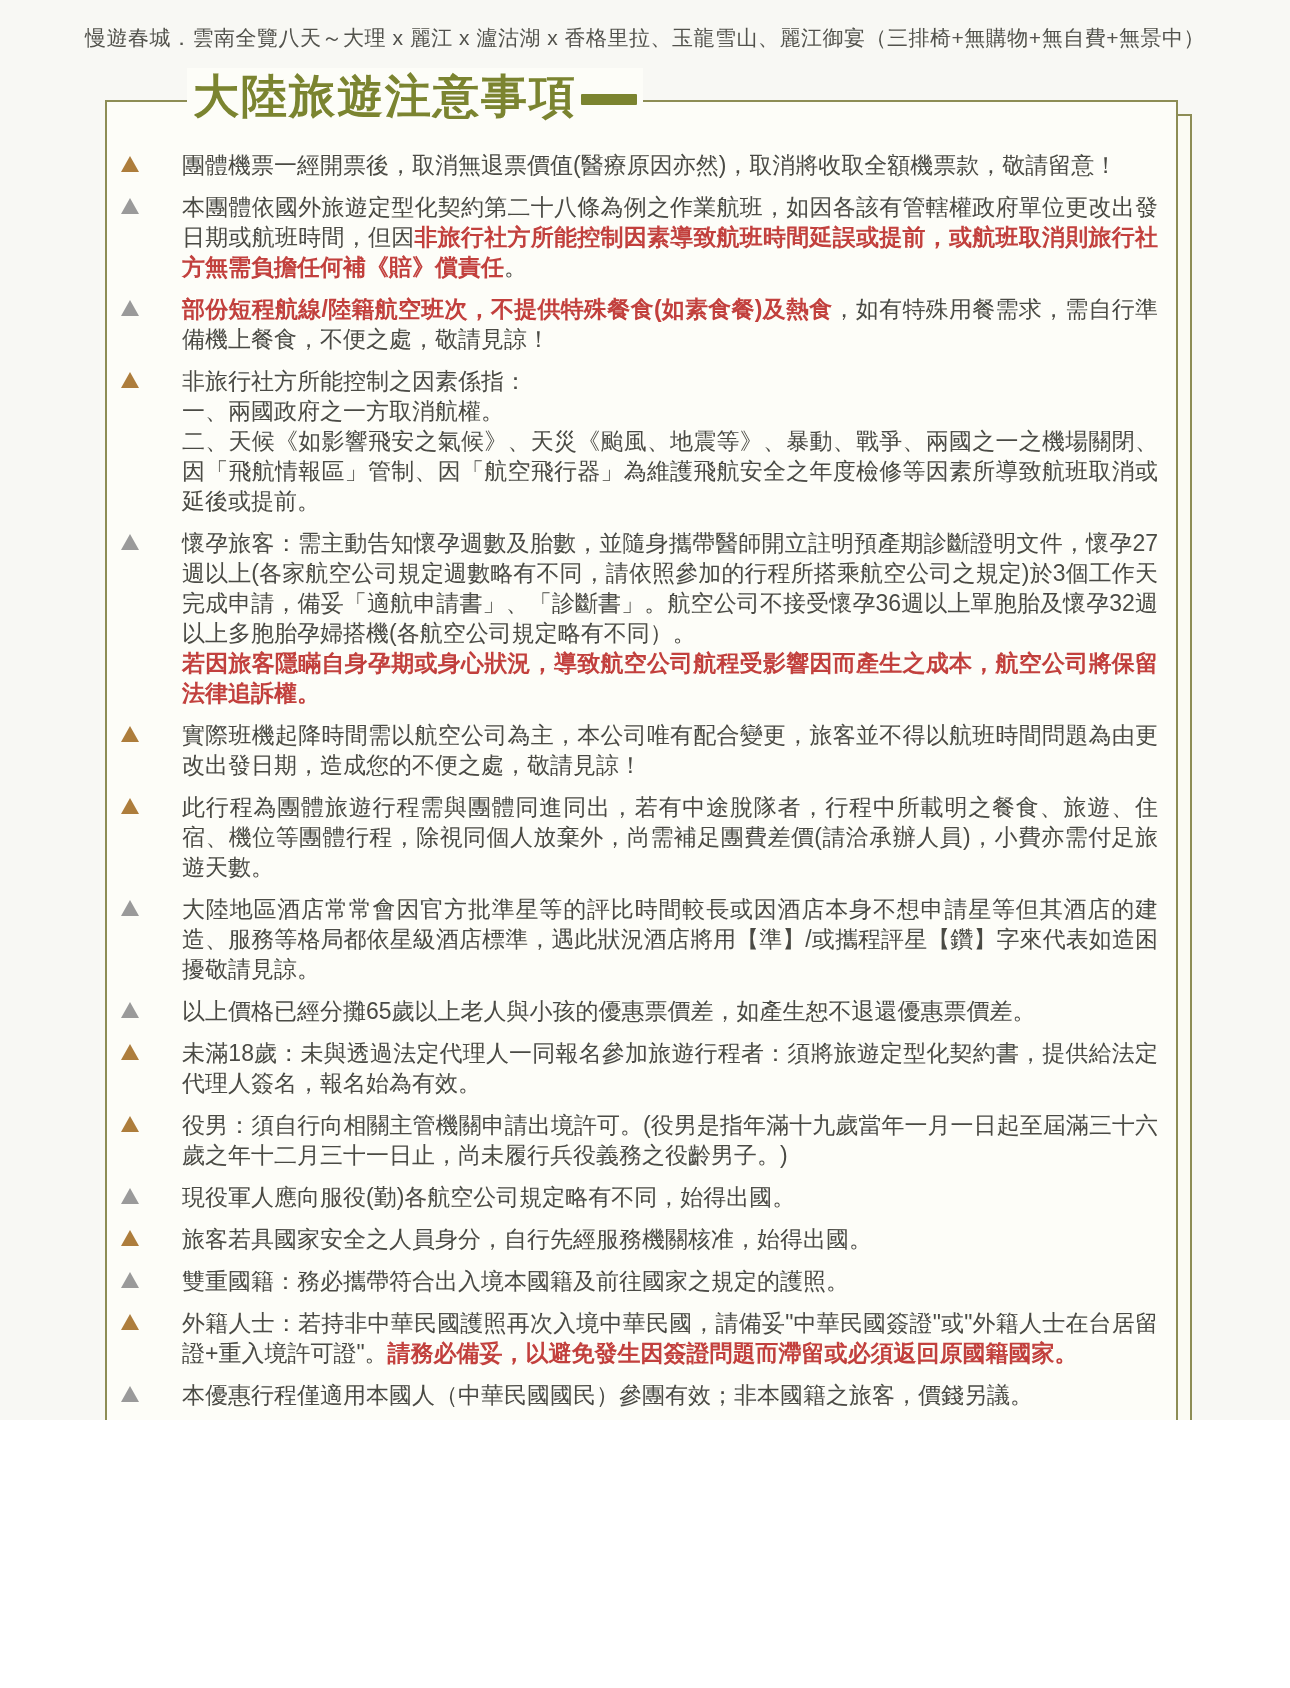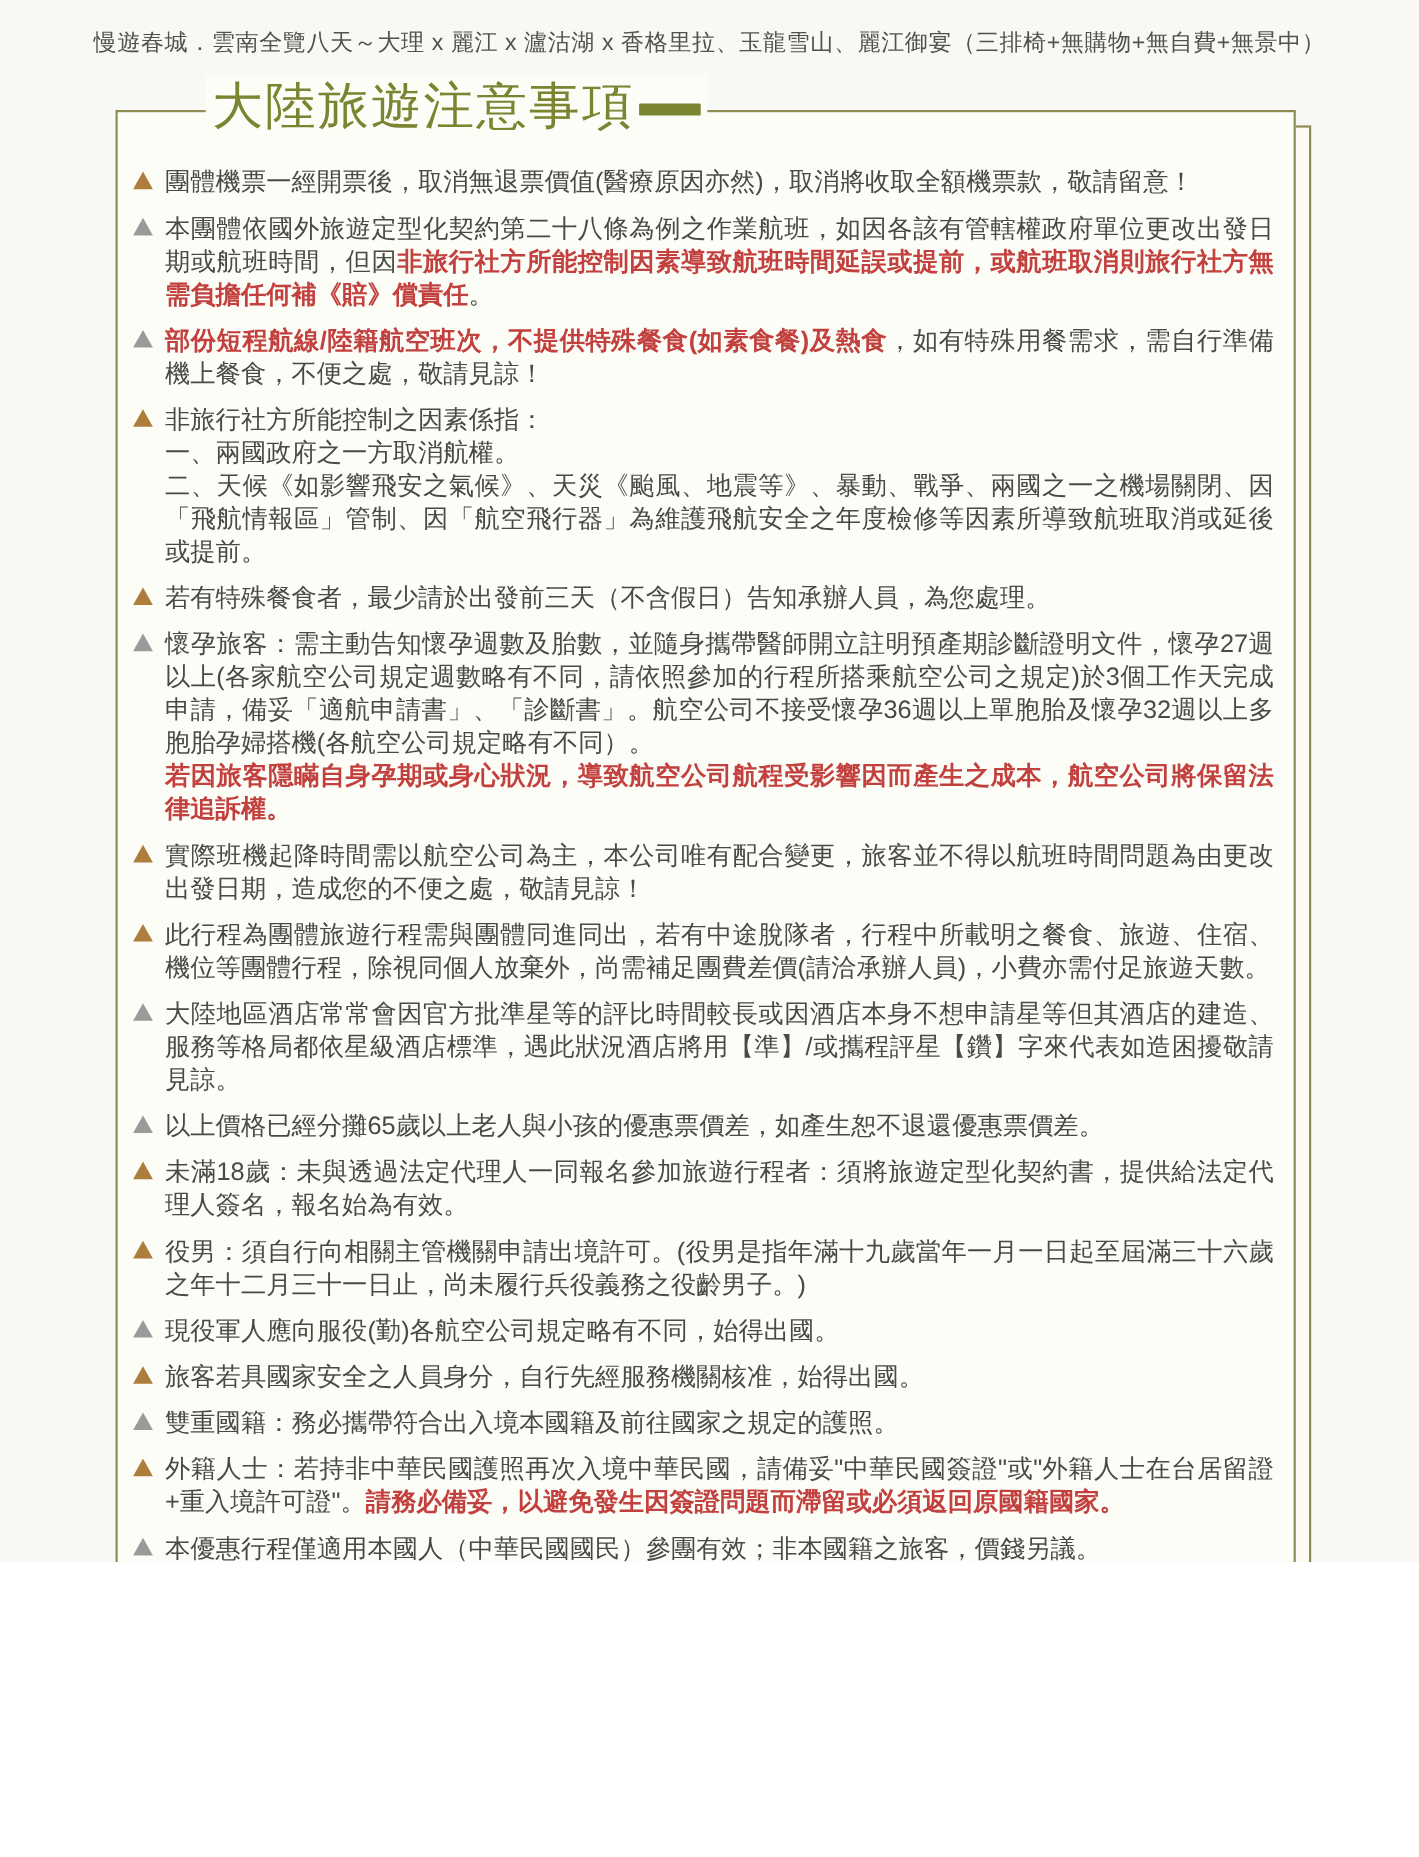--- a/index.html
+++ b/index.html
@@ -49,21 +49,21 @@
     background:var(--boxbg);
     border:2px solid var(--border);
     padding:48px 18px 16px 14px;
   }
   .box-title{
     position:absolute;
     top:-34px;left:80px;
     background:var(--boxbg);
     padding:0 6px;
     font-size:46px;
-    font-weight:400;
+    font-weight:700;
     color:var(--title);
     letter-spacing:2px;
     line-height:1.25;
     white-space:nowrap;
   }
   .title-dash{
     display:inline-block;
     width:56px;height:11px;
     background:var(--title);
     vertical-align:middle;
@@ -90,20 +90,21 @@
   }
   .tri.brown{border-bottom-color:var(--brown);}
   .tri.gray{border-bottom-color:var(--gray);}
   .notice-text{
     flex:1;
     font-size:23px;
     line-height:30px;
     color:var(--text);
     font-weight:500;
     text-align:justify;
+    margin-left:32px;
   }
   .notice-text .red{
     color:var(--red);
     font-weight:700;
   }
 </style>
 </head>
 <body>
 
 <div class="page">
@@ -129,24 +130,20 @@
             <span class="tri gray"></span>
             <div class="notice-text"><span>本團體依國外旅遊定型化契約第二十八條為例之作業航班，如因各該有管轄權政府單位更改出發日期或航班時間，但因</span><span class="red">非旅行社方所能控制因素導致航班時間延誤或提前，或航班取消則旅行社方無需負擔任何補《賠》償責任</span><span>。</span></div>
           </div>
           <div class="notice-item">
             <span class="tri gray"></span>
             <div class="notice-text"><span class="red">部份短程航線/陸籍航空班次，不提供特殊餐食(如素食餐)及熱食</span><span>，如有特殊用餐需求，需自行準備機上餐食，不便之處，敬請見諒！</span></div>
           </div>
           <div class="notice-item">
             <span class="tri brown"></span>
             <div class="notice-text"><span>非旅行社方所能控制之因素係指：</span><br><span>一、兩國政府之一方取消航權。</span><br><span>二、天候《如影響飛安之氣候》、天災《颱風、地震等》、暴動、戰爭、兩國之一之機場關閉、因「飛航情報區」管制、因「航空飛行器」為維護飛航安全之年度檢修等因素所導致航班取消或延後或提前。</span></div>
-          </div>
-          <div class="notice-item">
-            <span class="tri brown"></span>
-            <div class="notice-text"><span>若有特殊餐食者，最少請於出發前三天（不含假日）告知承辦人員，為您處理。</span></div>
           </div>
           <div class="notice-item">
             <span class="tri gray"></span>
             <div class="notice-text"><span>懷孕旅客：需主動告知懷孕週數及胎數，並隨身攜帶醫師開立註明預產期診斷證明文件，懷孕27週以上(各家航空公司規定週數略有不同，請依照參加的行程所搭乘航空公司之規定)於3個工作天完成申請，備妥「適航申請書」、「診斷書」。航空公司不接受懷孕36週以上單胞胎及懷孕32週以上多胞胎孕婦搭機(各航空公司規定略有不同）。</span><br><span class="red">若因旅客隱瞞自身孕期或身心狀況，導致航空公司航程受影響因而產生之成本，航空公司將保留法律追訴權。</span></div>
           </div>
           <div class="notice-item">
             <span class="tri brown"></span>
             <div class="notice-text"><span>實際班機起降時間需以航空公司為主，本公司唯有配合變更，旅客並不得以航班時間問題為由更改出發日期，造成您的不便之處，敬請見諒！</span></div>
           </div>
           <div class="notice-item">

